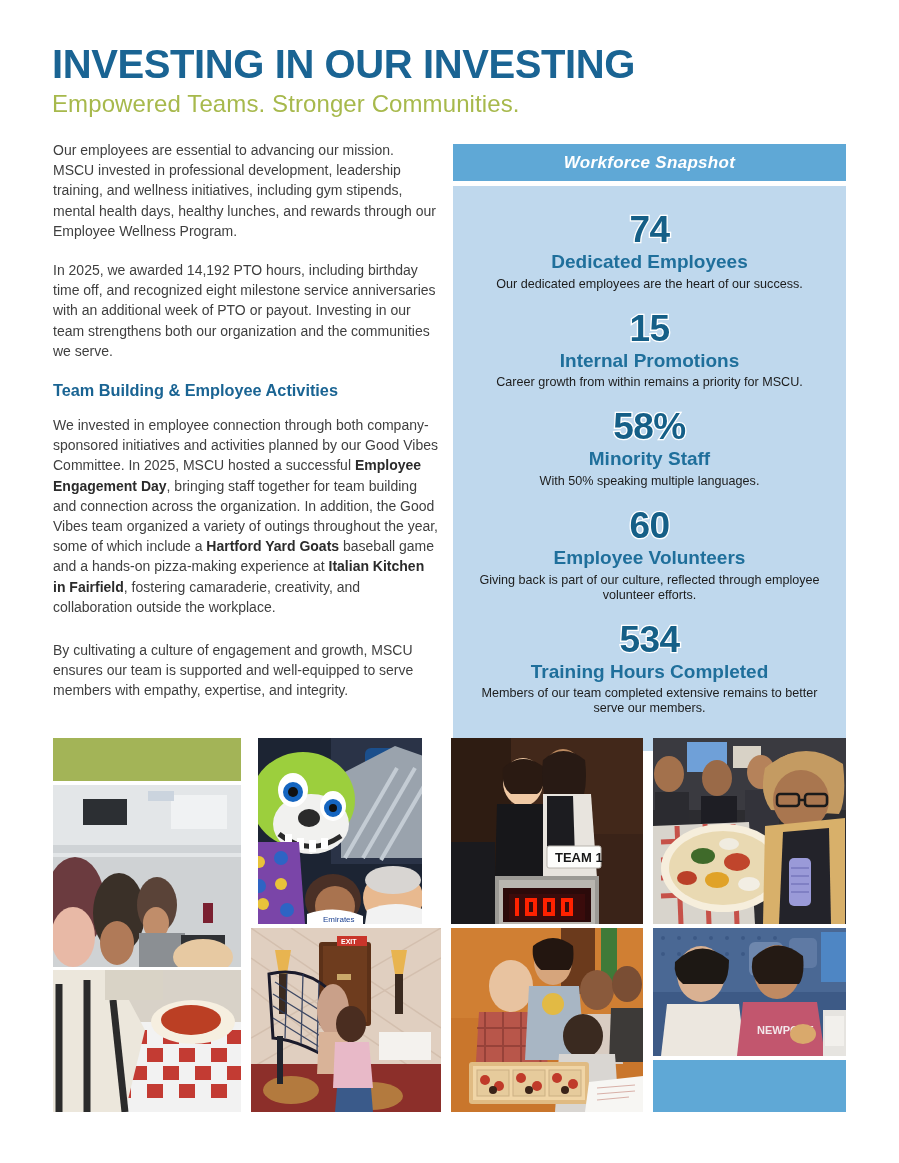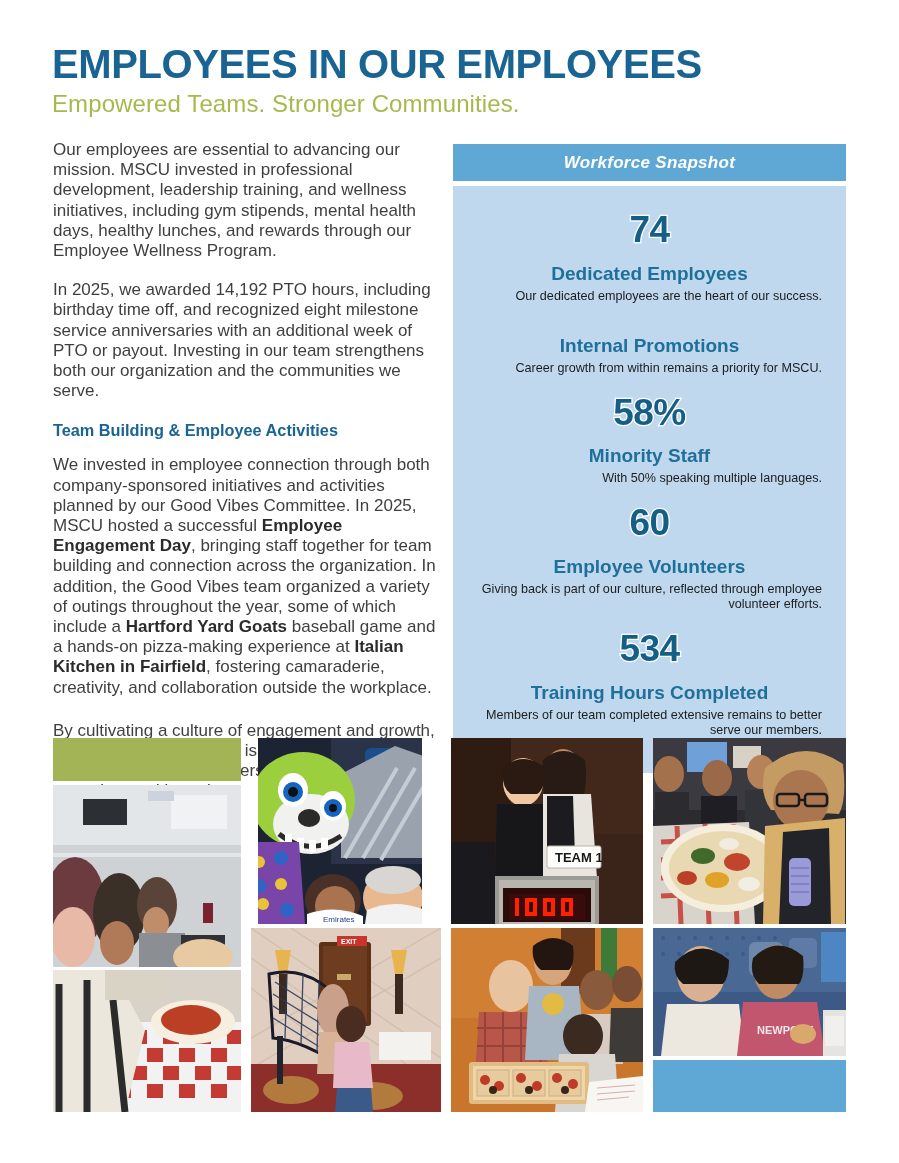--- a/index.html
+++ b/index.html
@@ -45,21 +45,21 @@
   }
 
   
   .left-col {
     position: absolute;
     left: 53px;
     top: 140px;
     width: 385px;
   }
   .body-p {
-    font-size: 17px;
+    font-size: 14px;
     line-height: 20.2px;
     color: #3F3F3F;
     margin-bottom: 19px;
   }
   .body-p:last-child { margin-bottom: 0; margin-top: 23px; }
   .body-p b { color: #2B2B2B; font-weight: bold; }
 
   .section-head {
     font-size: 16.3px;
     font-weight: bold;
@@ -106,29 +106,28 @@
     line-height: 1.05;
     letter-spacing: -0.5px;
     -webkit-text-stroke: 2.6px #ffffff;
     paint-order: stroke fill;
   }
   .stat-label {
     font-size: 19px;
     font-weight: bold;
     color: #1F6F9B;
     line-height: 1.15;
-    margin-top: 13px;
+    margin-top: 1px;
   }
   .stat-desc {
     font-size: 12.6px;
     color: #1C1C1C;
     line-height: 15px;
     margin-top: 4px;
     padding: 0 6px;
-    text-align: right;
   }
 
   
   .grid {
     position: absolute;
     left: 53px;
     top: 738px;
     width: 793px;
     height: 374px;
   }
@@ -142,21 +141,21 @@
   
   .block-green { background: #A3B457; }
   .block-blue  { background: #5FA8D6; }
 </style>
 </head>
 <body>
 
 <div class="page">
 
   <div class="header">
-    <div class="headline">EMPLOYEES IN OUR EMPLOYEES</div>
+    <div class="headline">INVESTING IN OUR INVESTING</div>
     <div class="subhead">Empowered Teams. Stronger Communities.</div>
   </div>
 
   <div class="left-col">
 
     <p class="body-p">Our employees are essential to advancing our mission. MSCU invested in professional development, leadership training, and wellness initiatives, including gym stipends, mental health days, healthy lunches, and rewards through our Employee Wellness Program.</p>
 
     <p class="body-p">In 2025, we awarded 14,192 PTO hours, including birthday time off, and recognized eight milestone service anniversaries with an additional week of PTO or payout. Investing in our team strengthens both our organization and the communities we serve.</p>
 
     <div class="section-head">Team Building &amp; Employee Activities</div>
@@ -172,20 +171,21 @@
     </div>
     <div class="snap-body">
 
       <div class="stat">
         <div class="stat-number">74</div>
         <div class="stat-label">Dedicated Employees</div>
         <div class="stat-desc">Our dedicated employees are the heart of our success.</div>
       </div>
 
       <div class="stat">
+        <div class="stat-number">15</div>
         <div class="stat-label">Internal Promotions</div>
         <div class="stat-desc">Career growth from within remains a priority for MSCU.</div>
       </div>
 
       <div class="stat">
         <div class="stat-number">58%</div>
         <div class="stat-label">Minority Staff</div>
         <div class="stat-desc">With 50% speaking multiple languages.</div>
       </div>
 

